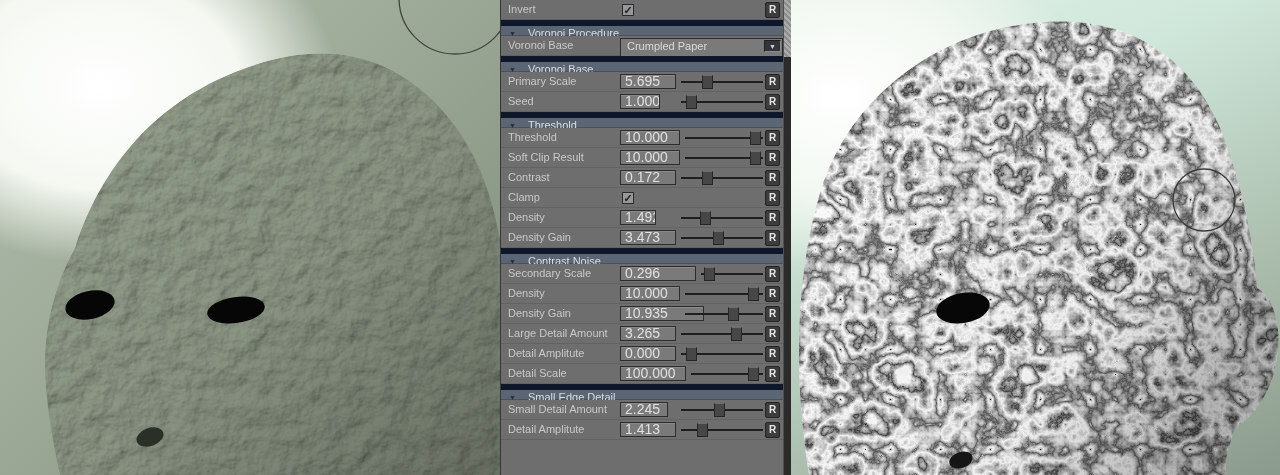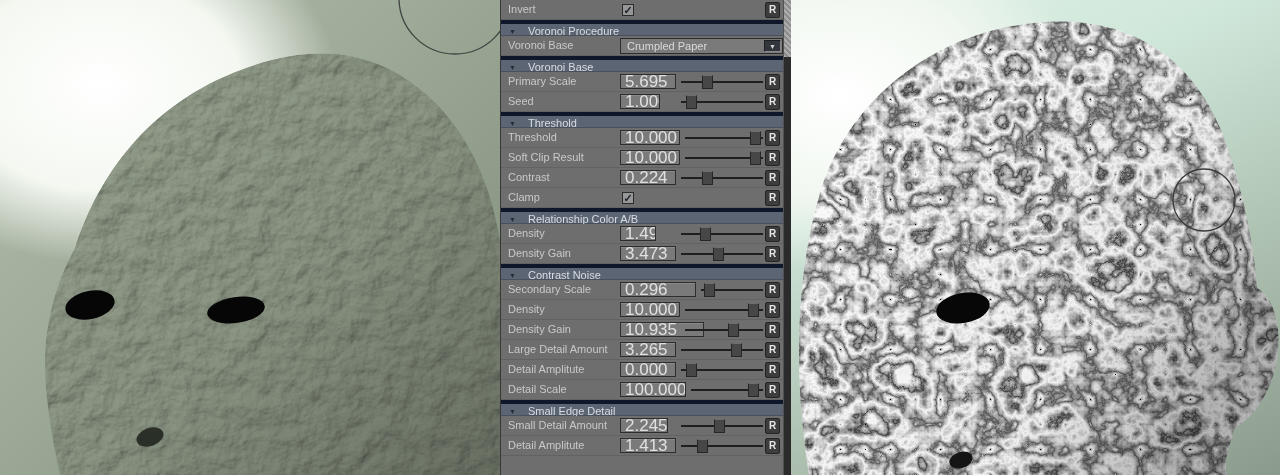--- a/index.html
+++ b/index.html
@@ -18,35 +18,35 @@
   .viewport svg{position:absolute;left:0;top:0;}
   
   #panel{width:291px;height:475px;display:flex;background:#6e6e6e;
     border-left:1px solid #383838;box-sizing:border-box;}
   #panel-rows{width:283px;display:flex;flex-direction:column;}
   .prow{position:relative;height:20px;flex:0 0 20px;background:#6e6e6e;
     border-bottom:1px solid #626262;box-sizing:border-box;}
   .prow .lbl{position:absolute;left:7px;top:3px;font-size:11px;color:#c9c9c9;white-space:nowrap;}
   .field{position:absolute;top:2px;height:15px;box-sizing:border-box;background:#7a7a7a;
     border:1px solid #2d2d2d;box-shadow:inset 0 1px 0 rgba(255,255,255,.12);
-    color:#e0e0e0;font-size:17px;line-height:13px;padding-left:4px;overflow:hidden;}
+    color:#e0e0e0;font-size:14px;line-height:13px;padding-left:4px;overflow:hidden;}
   .track{position:absolute;top:9px;height:2px;background:#1f1f1f;}
   .handle{position:absolute;top:-6px;width:11px;height:14px;background:#474747;
     border:1px solid #262626;border-top-color:#6e6e6e;box-sizing:border-box;}
   .rbtn{position:absolute;right:3px;top:2px;width:15px;height:16px;background:#3d3d3d;
     border:1px solid #242424;border-radius:2px;color:#e6e6e6;font-size:10px;
     font-weight:bold;line-height:14px;text-align:center;padding:0;box-sizing:border-box;}
   .chk{position:absolute;left:121px;top:4px;width:12px;height:12px;background:#979797;
     border:1px solid #2c2c2c;box-sizing:border-box;color:#1e242c;font-size:11px;
     line-height:10px;text-align:center;font-weight:bold;}
   .shead{position:relative;height:16px;flex:0 0 16px;background:#5b6573;
-    border-top:4px solid #0f172a;border-bottom:1px solid #49505b;box-sizing:border-box;}
+    border-top:6px solid #0f172a;border-bottom:1px solid #49505b;box-sizing:border-box;}
   .shead .tri{position:absolute;left:8px;top:4px;font-size:7px;color:#272c34;}
   .shead .hlbl{position:absolute;left:27px;top:1px;font-size:11px;color:#d9dde3;}
-  .ddfield{position:absolute;left:119px;top:2px;width:163px;height:16px;background:#7a7a7a;
+  .ddfield{position:absolute;left:119px;top:2px;width:163px;height:32px;background:#7a7a7a;
     border:1px solid #2d2d2d;box-sizing:border-box;color:#dadada;font-size:11px;
     line-height:14px;padding-left:6px;}
   .ddbtn{position:absolute;right:1px;top:1px;width:17px;height:12px;background:#32363c;
     border:1px solid #1d1f23;border-right-color:#8a8a8a;border-bottom-color:#8a8a8a;
     box-sizing:border-box;text-align:center;}
   .ddbtn span{position:relative;top:-3px;font-size:7px;color:#cfd3d9;}
   
   #scrollbar{width:8px;height:475px;background:#2b2b2b;border-left:1px solid #515151;box-sizing:border-box;position:relative;}
   #scroll-thumb{position:absolute;left:0;top:0;width:7px;height:57px;
     background:repeating-linear-gradient(45deg,#ababab 0 2px,#8d8d8d 2px 4px);}
@@ -140,34 +140,30 @@
         <div class="prow">
           <span class="lbl">Soft Clip Result</span>
           <span class="field" style="left:119px;width:60px;">10.000</span>
           <span class="track" style="left:184px;width:78px;">
             <span class="handle" style="left:65px;"></span>
           </span>
           <button class="rbtn">R</button>
         </div>
         <div class="prow">
           <span class="lbl">Contrast</span>
-          <span class="field" style="left:119px;width:56px;">0.224</span>
+          <span class="field" style="left:119px;width:56px;">0.172</span>
           <span class="track" style="left:180px;width:82px;">
             <span class="handle" style="left:21px;"></span>
           </span>
           <button class="rbtn">R</button>
         </div>
         <div class="prow">
           <span class="lbl">Clamp</span>
           <span class="chk">✓</span>
           <button class="rbtn">R</button>
-        </div>
-        <div class="shead">
-          <span class="tri">▼</span>
-          <span class="hlbl">Relationship Color A/B</span>
         </div>
         <div class="prow">
           <span class="lbl">Density</span>
           <span class="field" style="left:119px;width:36px;">1.492</span>
           <span class="track" style="left:180px;width:82px;">
             <span class="handle" style="left:19px;"></span>
           </span>
           <button class="rbtn">R</button>
         </div>
         <div class="prow">

